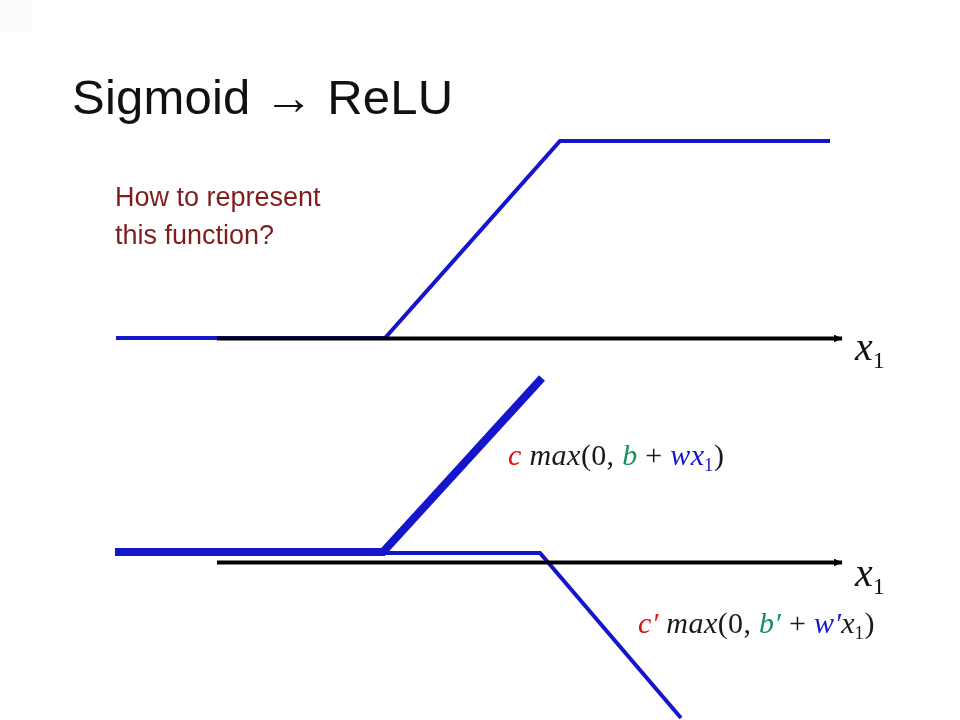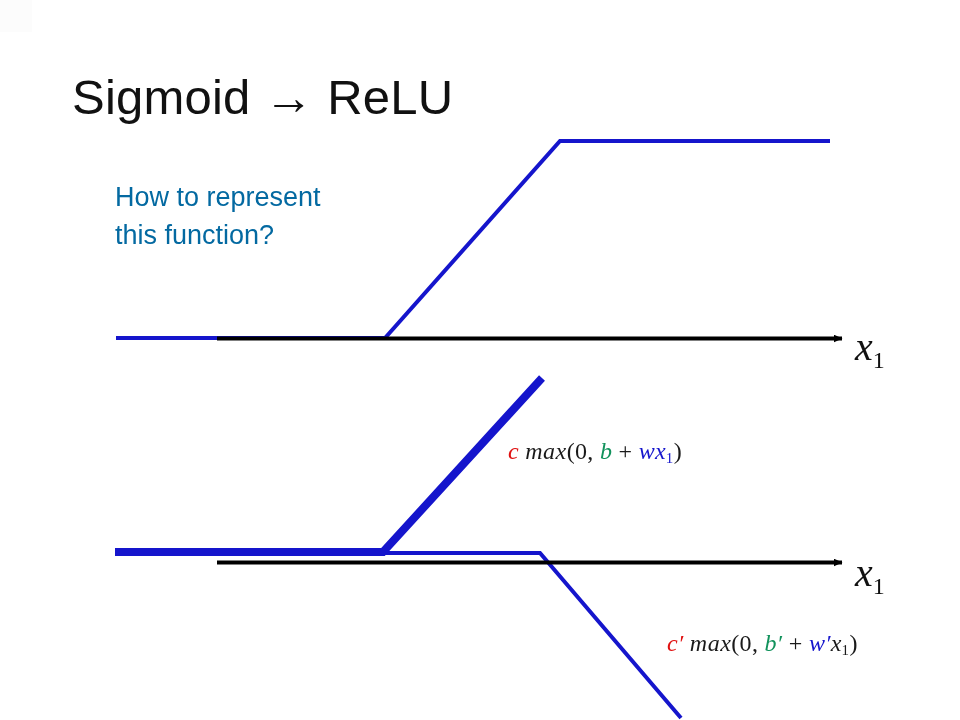--- a/index.html
+++ b/index.html
@@ -37,21 +37,21 @@
     color: #111111;
     font-weight: 400;
     letter-spacing: 0.2px;
     white-space: nowrap;
   }
 
   .body-text {
     position: absolute;
     font-size: 27px;
     line-height: 1.42;
-    color: #0369a1;
+    color: #7f1d1d;
     font-weight: 400;
     white-space: pre-line;
   }
   .body-text.block-a { left: 115px; top: 178px; }
   .body-text.block-b { left: 115px; top: 396px; }
 
   
   .chart-layer {
     position: absolute;
     left: 0; top: 0;
@@ -59,21 +59,21 @@
     height: 720px;
     pointer-events: none;
   }
   .chart-layer svg { display: block; }
 
   
   .formula {
     position: absolute;
     font-family: "Liberation Serif", serif;
     font-style: italic;
-    font-size: 24px;
+    font-size: 30px;
     color: #1a1a1a;
     white-space: nowrap;
     letter-spacing: 0.3px;
   }
   .formula .op,
   .formula .paren,
   .formula .num,
   .formula .fn {
     font-style: italic;
     color: #1a1a1a;
@@ -89,21 +89,21 @@
     font-size: 0.62em;
     font-style: normal;
     vertical-align: baseline;
     position: relative;
     top: 0.30em;
     left: -0.02em;
   }
   .formula .prime { font-style: italic; }
 
   .formula.f1 { left: 508px; top: 438px; }
-  .formula.f2 { left: 638px; top: 630px; margin-left: 29px; }
+  .formula.f2 { left: 638px; top: 606px; }
 
   .axis-label {
     position: absolute;
     font-family: "Liberation Serif", serif;
     font-style: italic;
     font-size: 40px;
     color: #111111;
     white-space: nowrap;
   }
   .axis-label sub {

